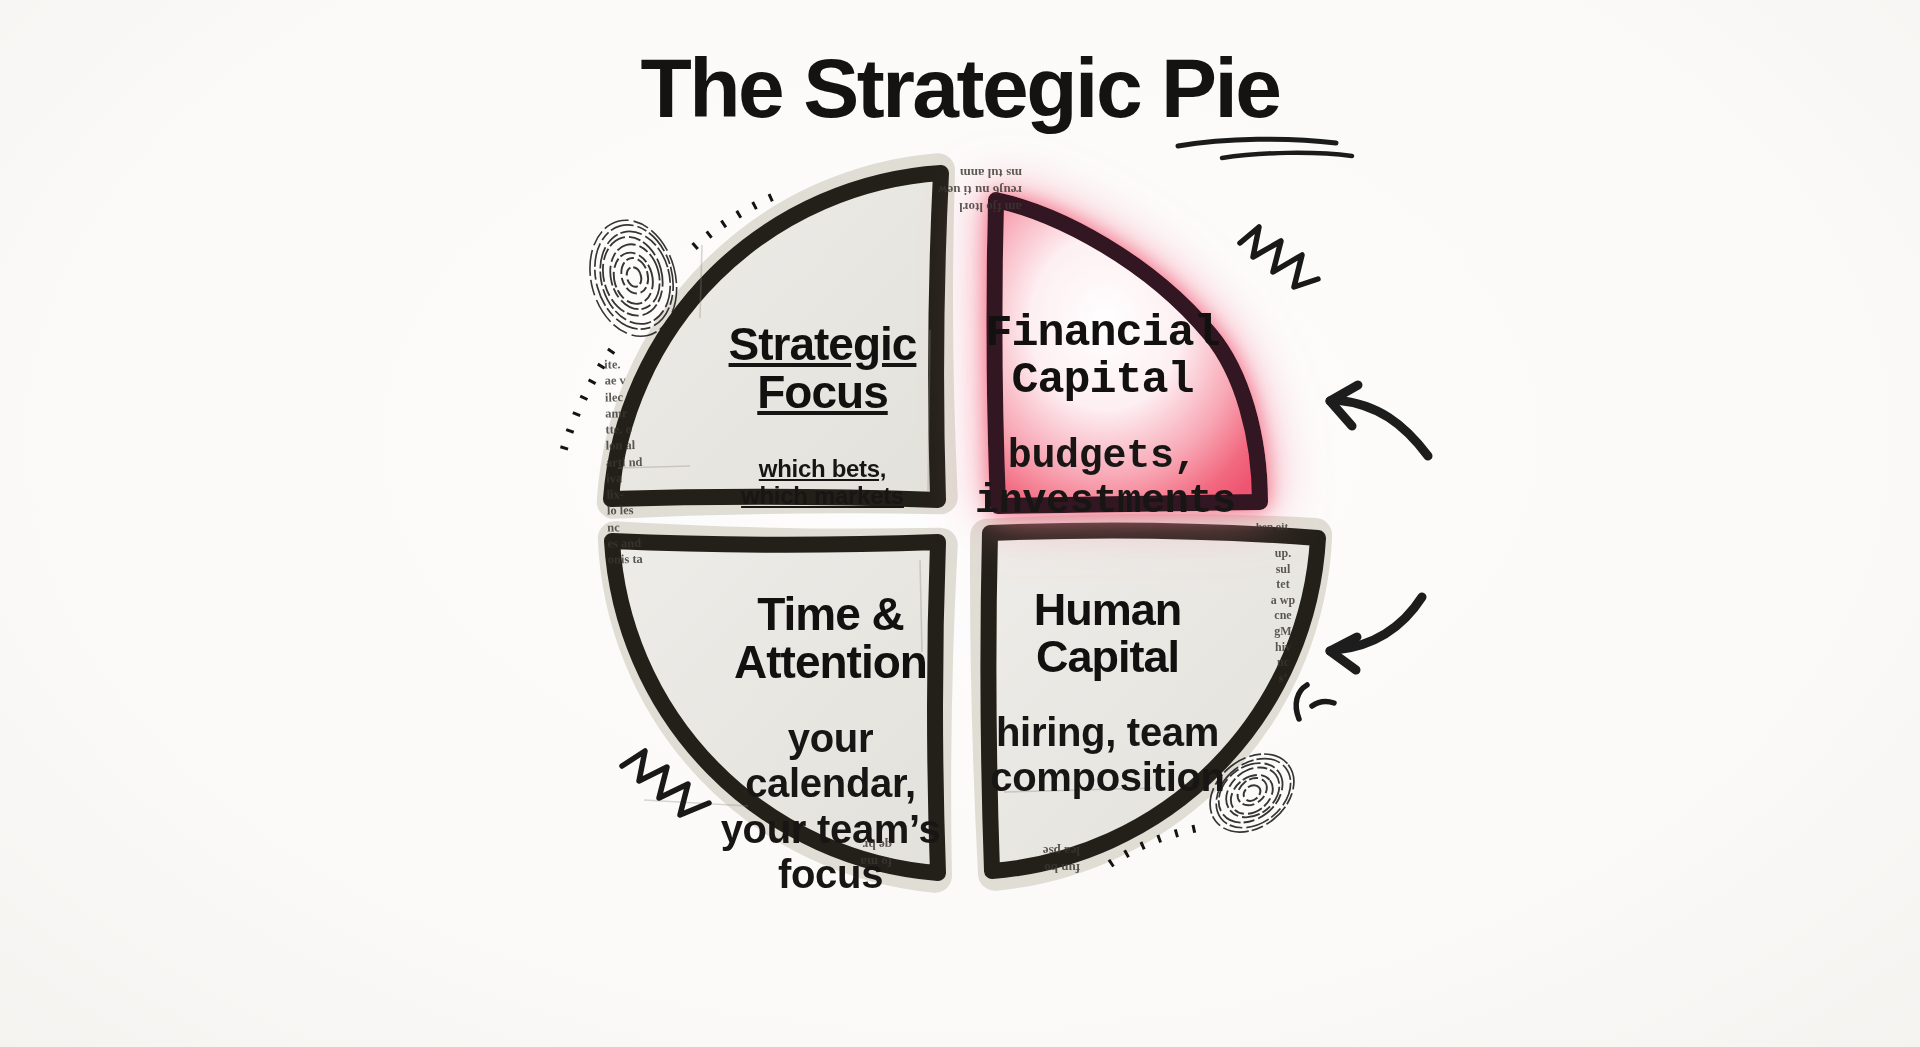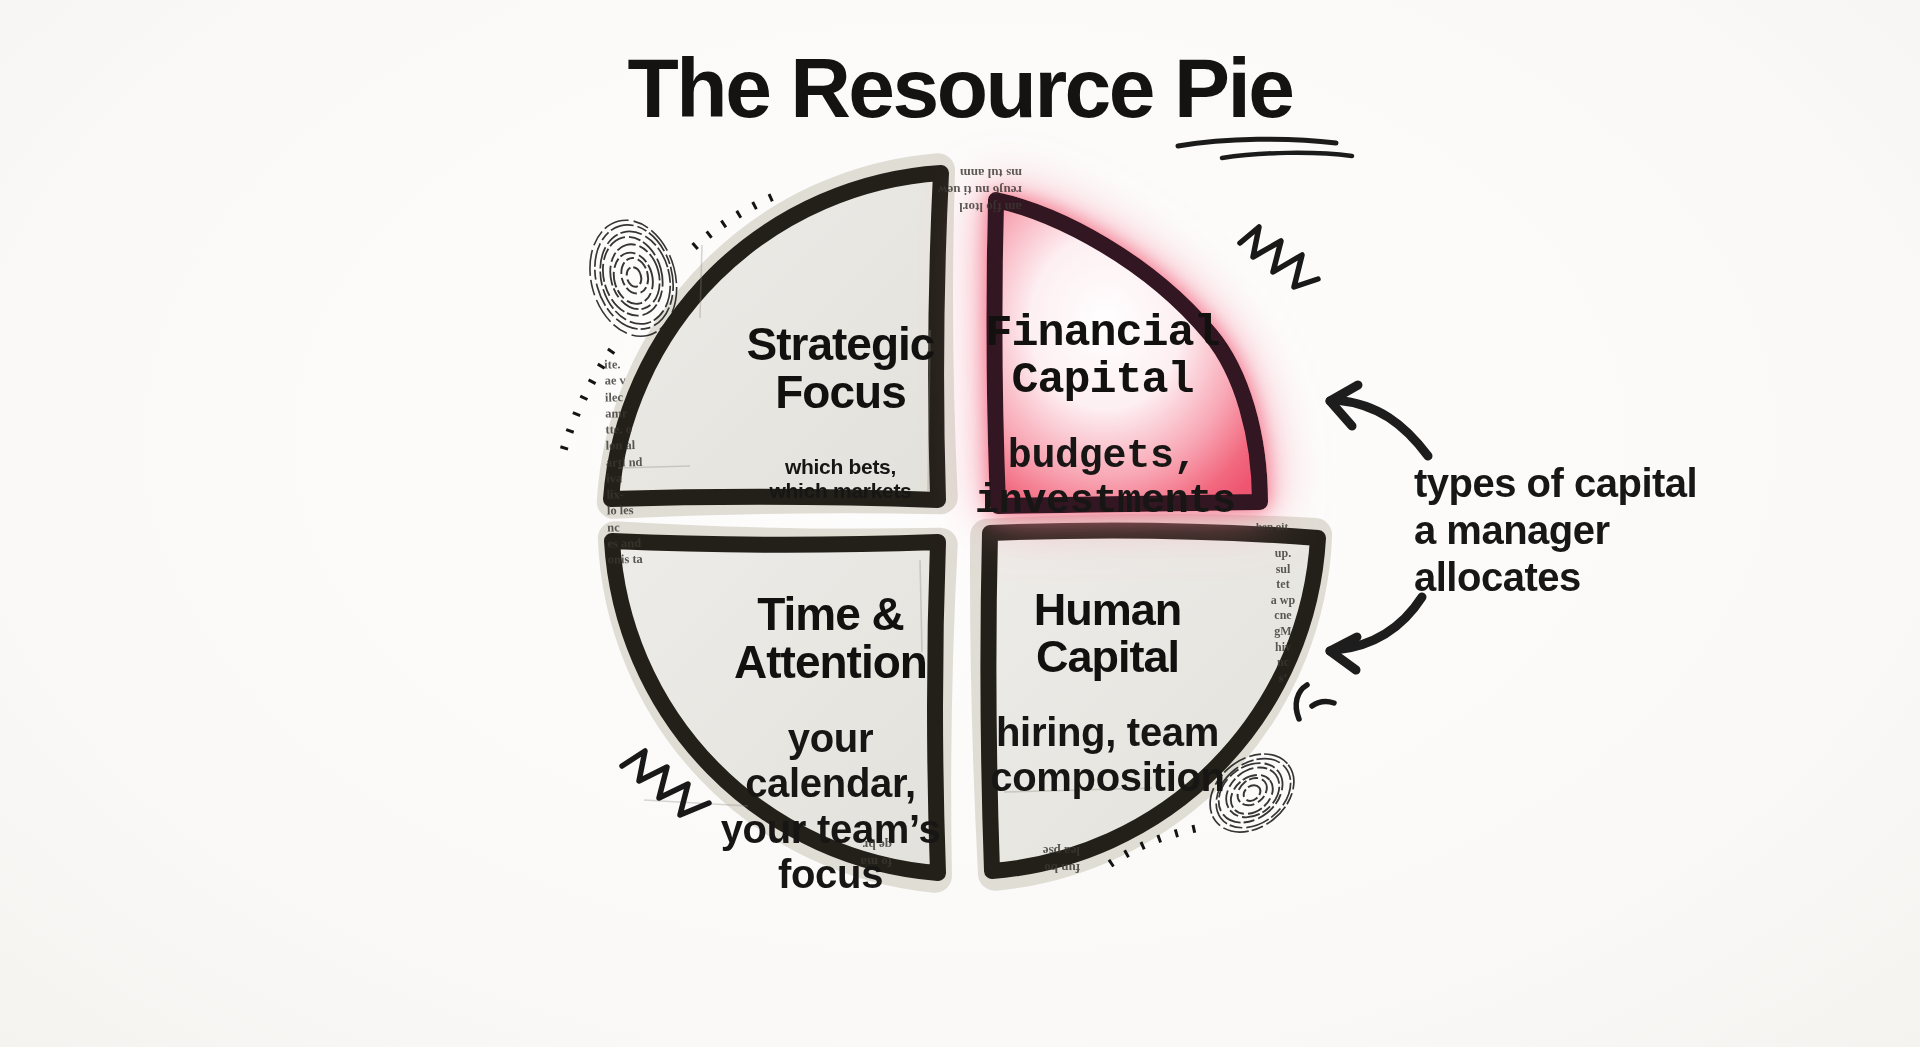--- a/index.html
+++ b/index.html
@@ -18,23 +18,23 @@
   }
   .quad-label{position:absolute;text-align:center;white-space:pre-line;}
   .quad-label .head{
     display:block;font-size:45px;font-weight:700;letter-spacing:-1px;
     line-height:1.05;color:#121110;white-space:pre-line;
   }
   .quad-label .sub{
     display:block;margin-top:11px;font-size:40px;font-weight:700;
     letter-spacing:-0.3px;line-height:1.14;color:#171615;white-space:pre-line;
   }
-  .q-strategic{left:708px;top:302px;width:265px;}
+  .q-strategic{left:690px;top:302px;width:265px;text-decoration:underline;}
   .q-strategic .head{font-size:46px;}
-  .q-strategic .sub{font-size:21px;margin-top:20px;}
+  .q-strategic .sub{font-size:24px;margin-top:20px;}
   .q-financial{left:975px;top:292px;width:255px;font-family:Liberation Mono, monospace;}
   .q-time{left:698px;top:572px;width:265px;}
   .q-time .head{font-size:46px;}
   .q-human{left:980px;top:568px;width:255px;}
   .annotation{
     position:absolute;left:1414px;top:460px;width:350px;
     font-size:40px;font-weight:700;letter-spacing:-0.5px;line-height:1.17;
     color:#171717;white-space:pre-line;text-align:left;
   }
   .frag{
@@ -141,21 +141,21 @@
       <path d="M 1330 651 L 1357 637"></path>
       <path d="M 1330 651 L 1356 670"></path>
     </g>
 
     <g fill="none" stroke="#1b1b1b" stroke-linecap="round">
       <path d="M 1178 146 C 1225 138 1290 137 1336 143" stroke-width="5"></path>
       <path d="M 1222 158 C 1260 152 1315 151 1352 156" stroke-width="4.5"></path>
     </g>
   </svg>
 
-  <div class="page-title">The Resource Pie</div>
+  <div class="page-title">The Strategic Pie</div>
 
   <div class="quad-label q-strategic">
     <span class="head">Strategic
 Focus</span>
     <span class="sub">which bets,
 which markets</span>
   </div>
 
   <div class="quad-label q-financial">
     <span class="head">Financial
@@ -172,23 +172,20 @@
 focus</span>
   </div>
 
   <div class="quad-label q-human">
     <span class="head">Human
 Capital</span>
     <span class="sub">hiring, team
 composition</span>
   </div>
 
-  <div class="annotation">types of capital
-a manager
-allocates</div>
 
   <div class="frag frag-left">ite.
 ae v
 ilec
 amr
 tte. o
 lon al
 arti nd
 iva
 lix-

